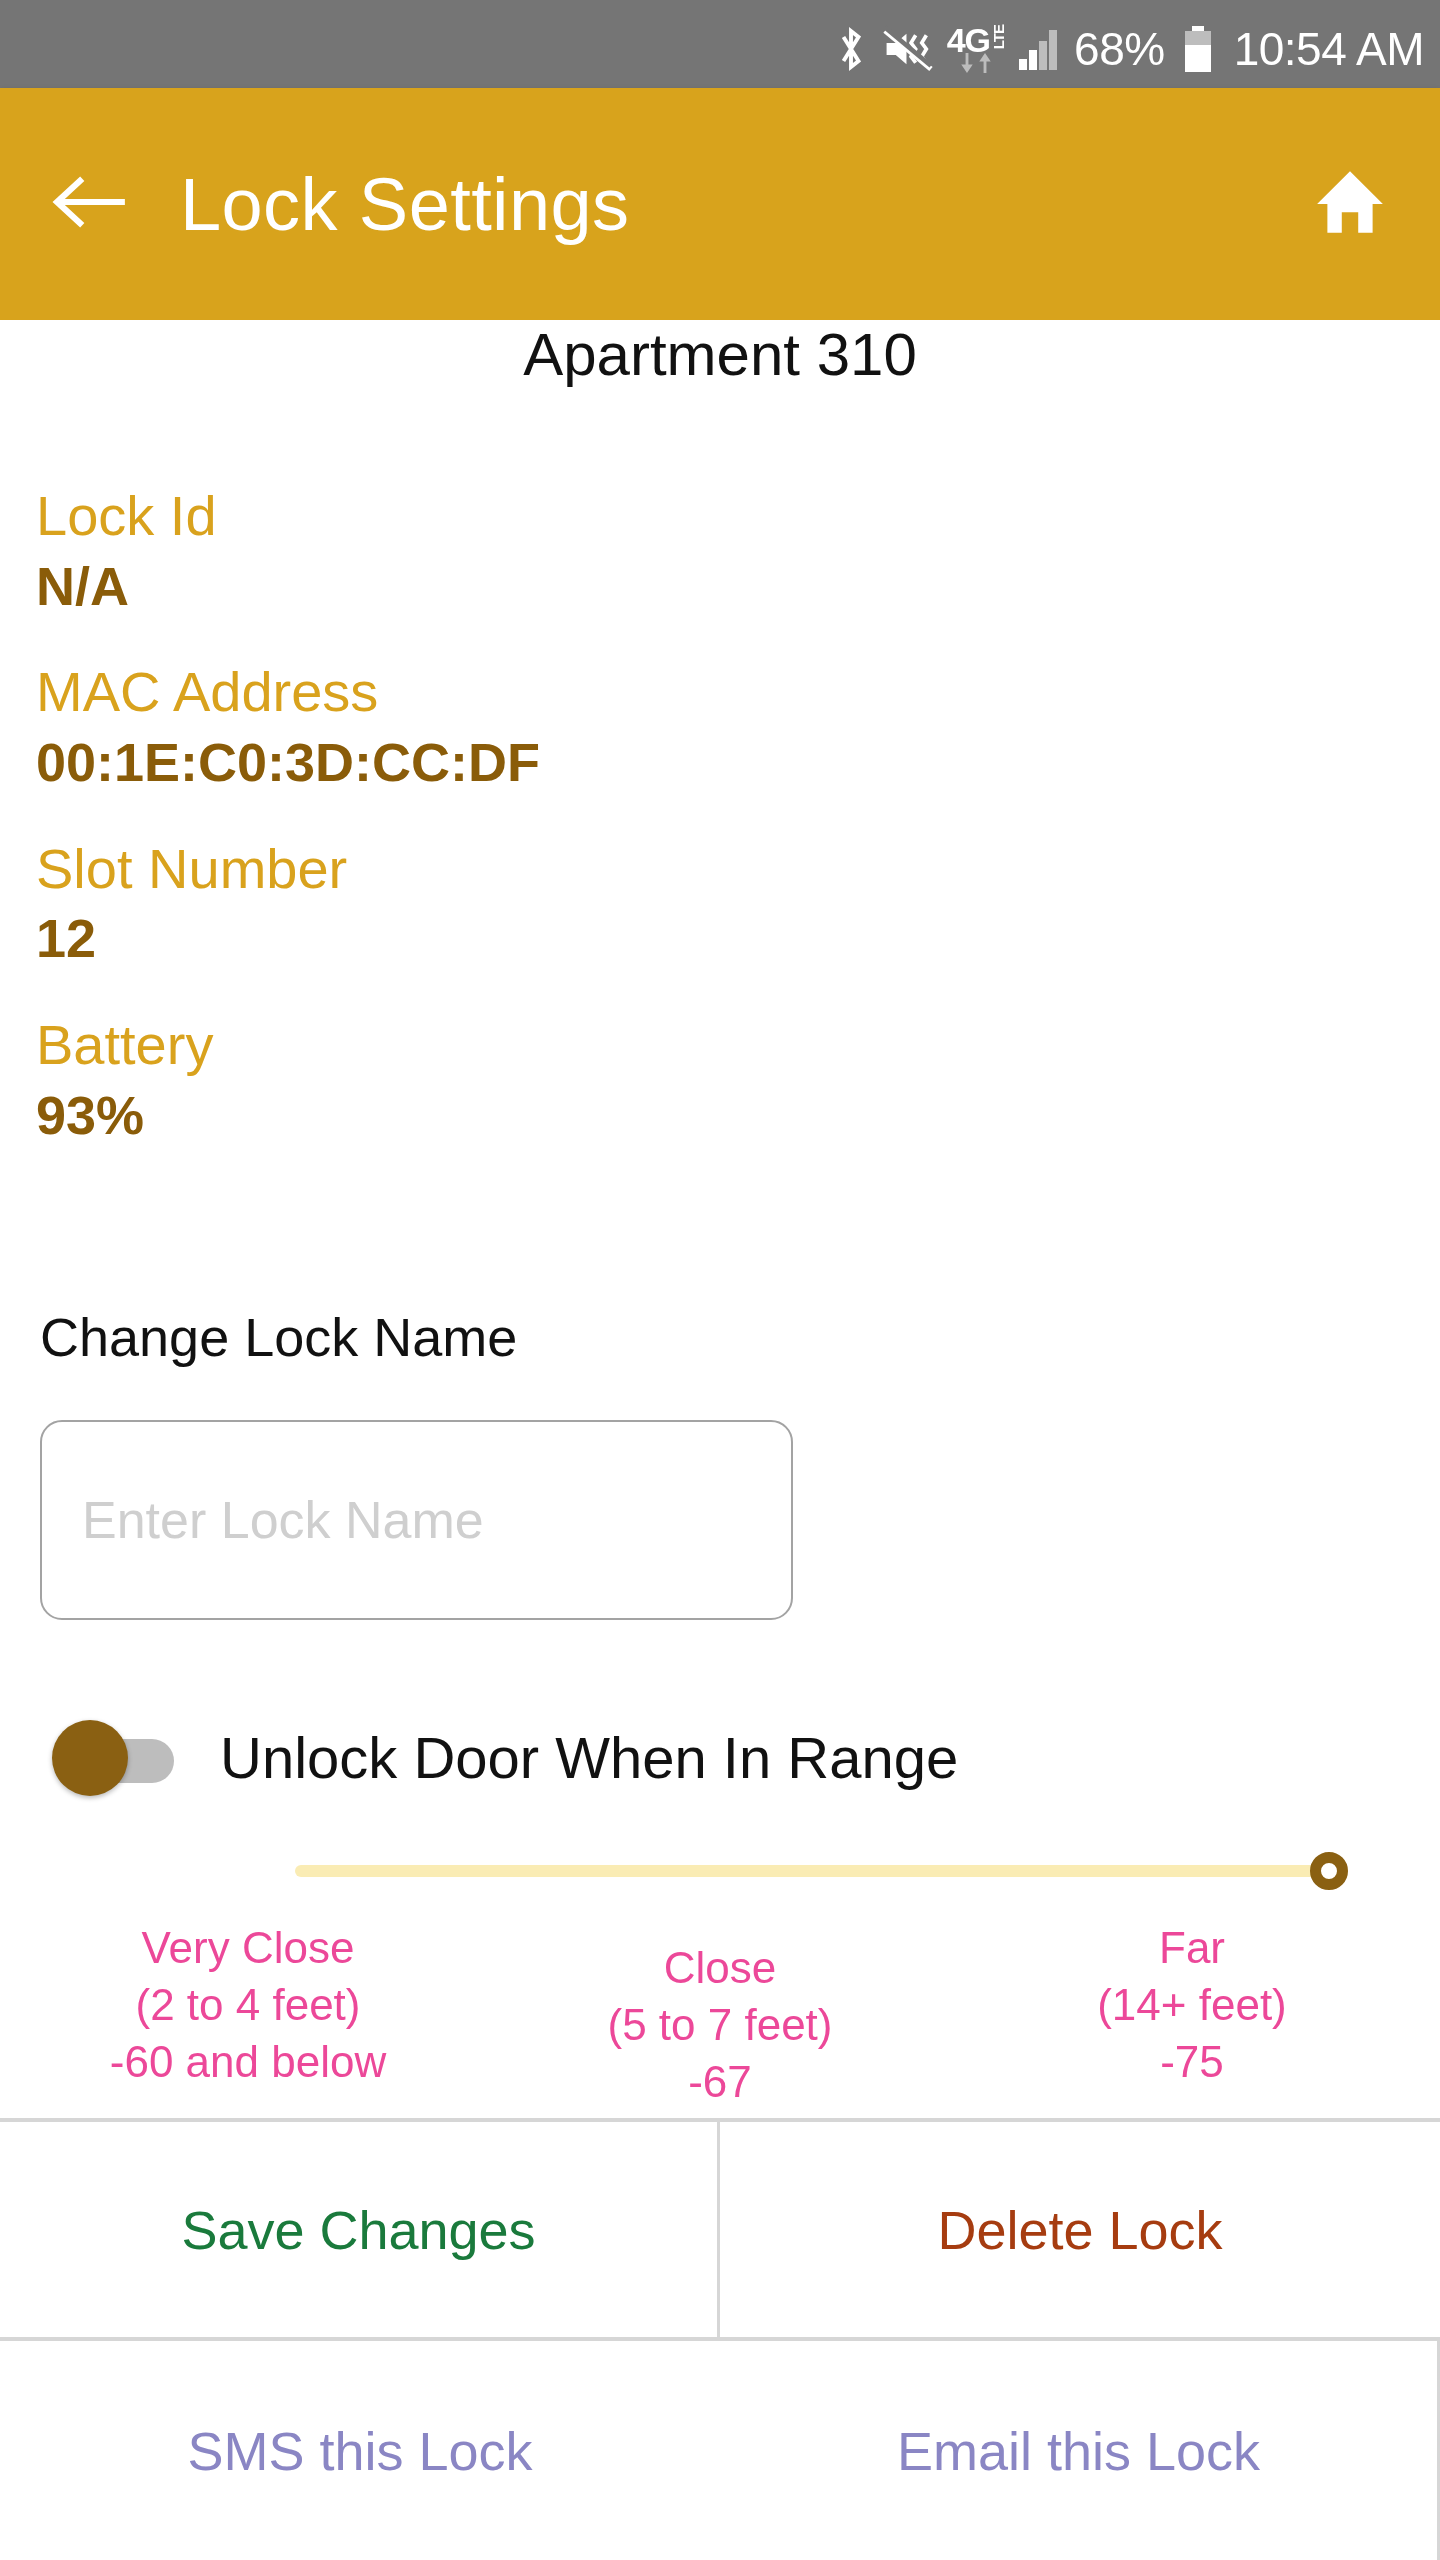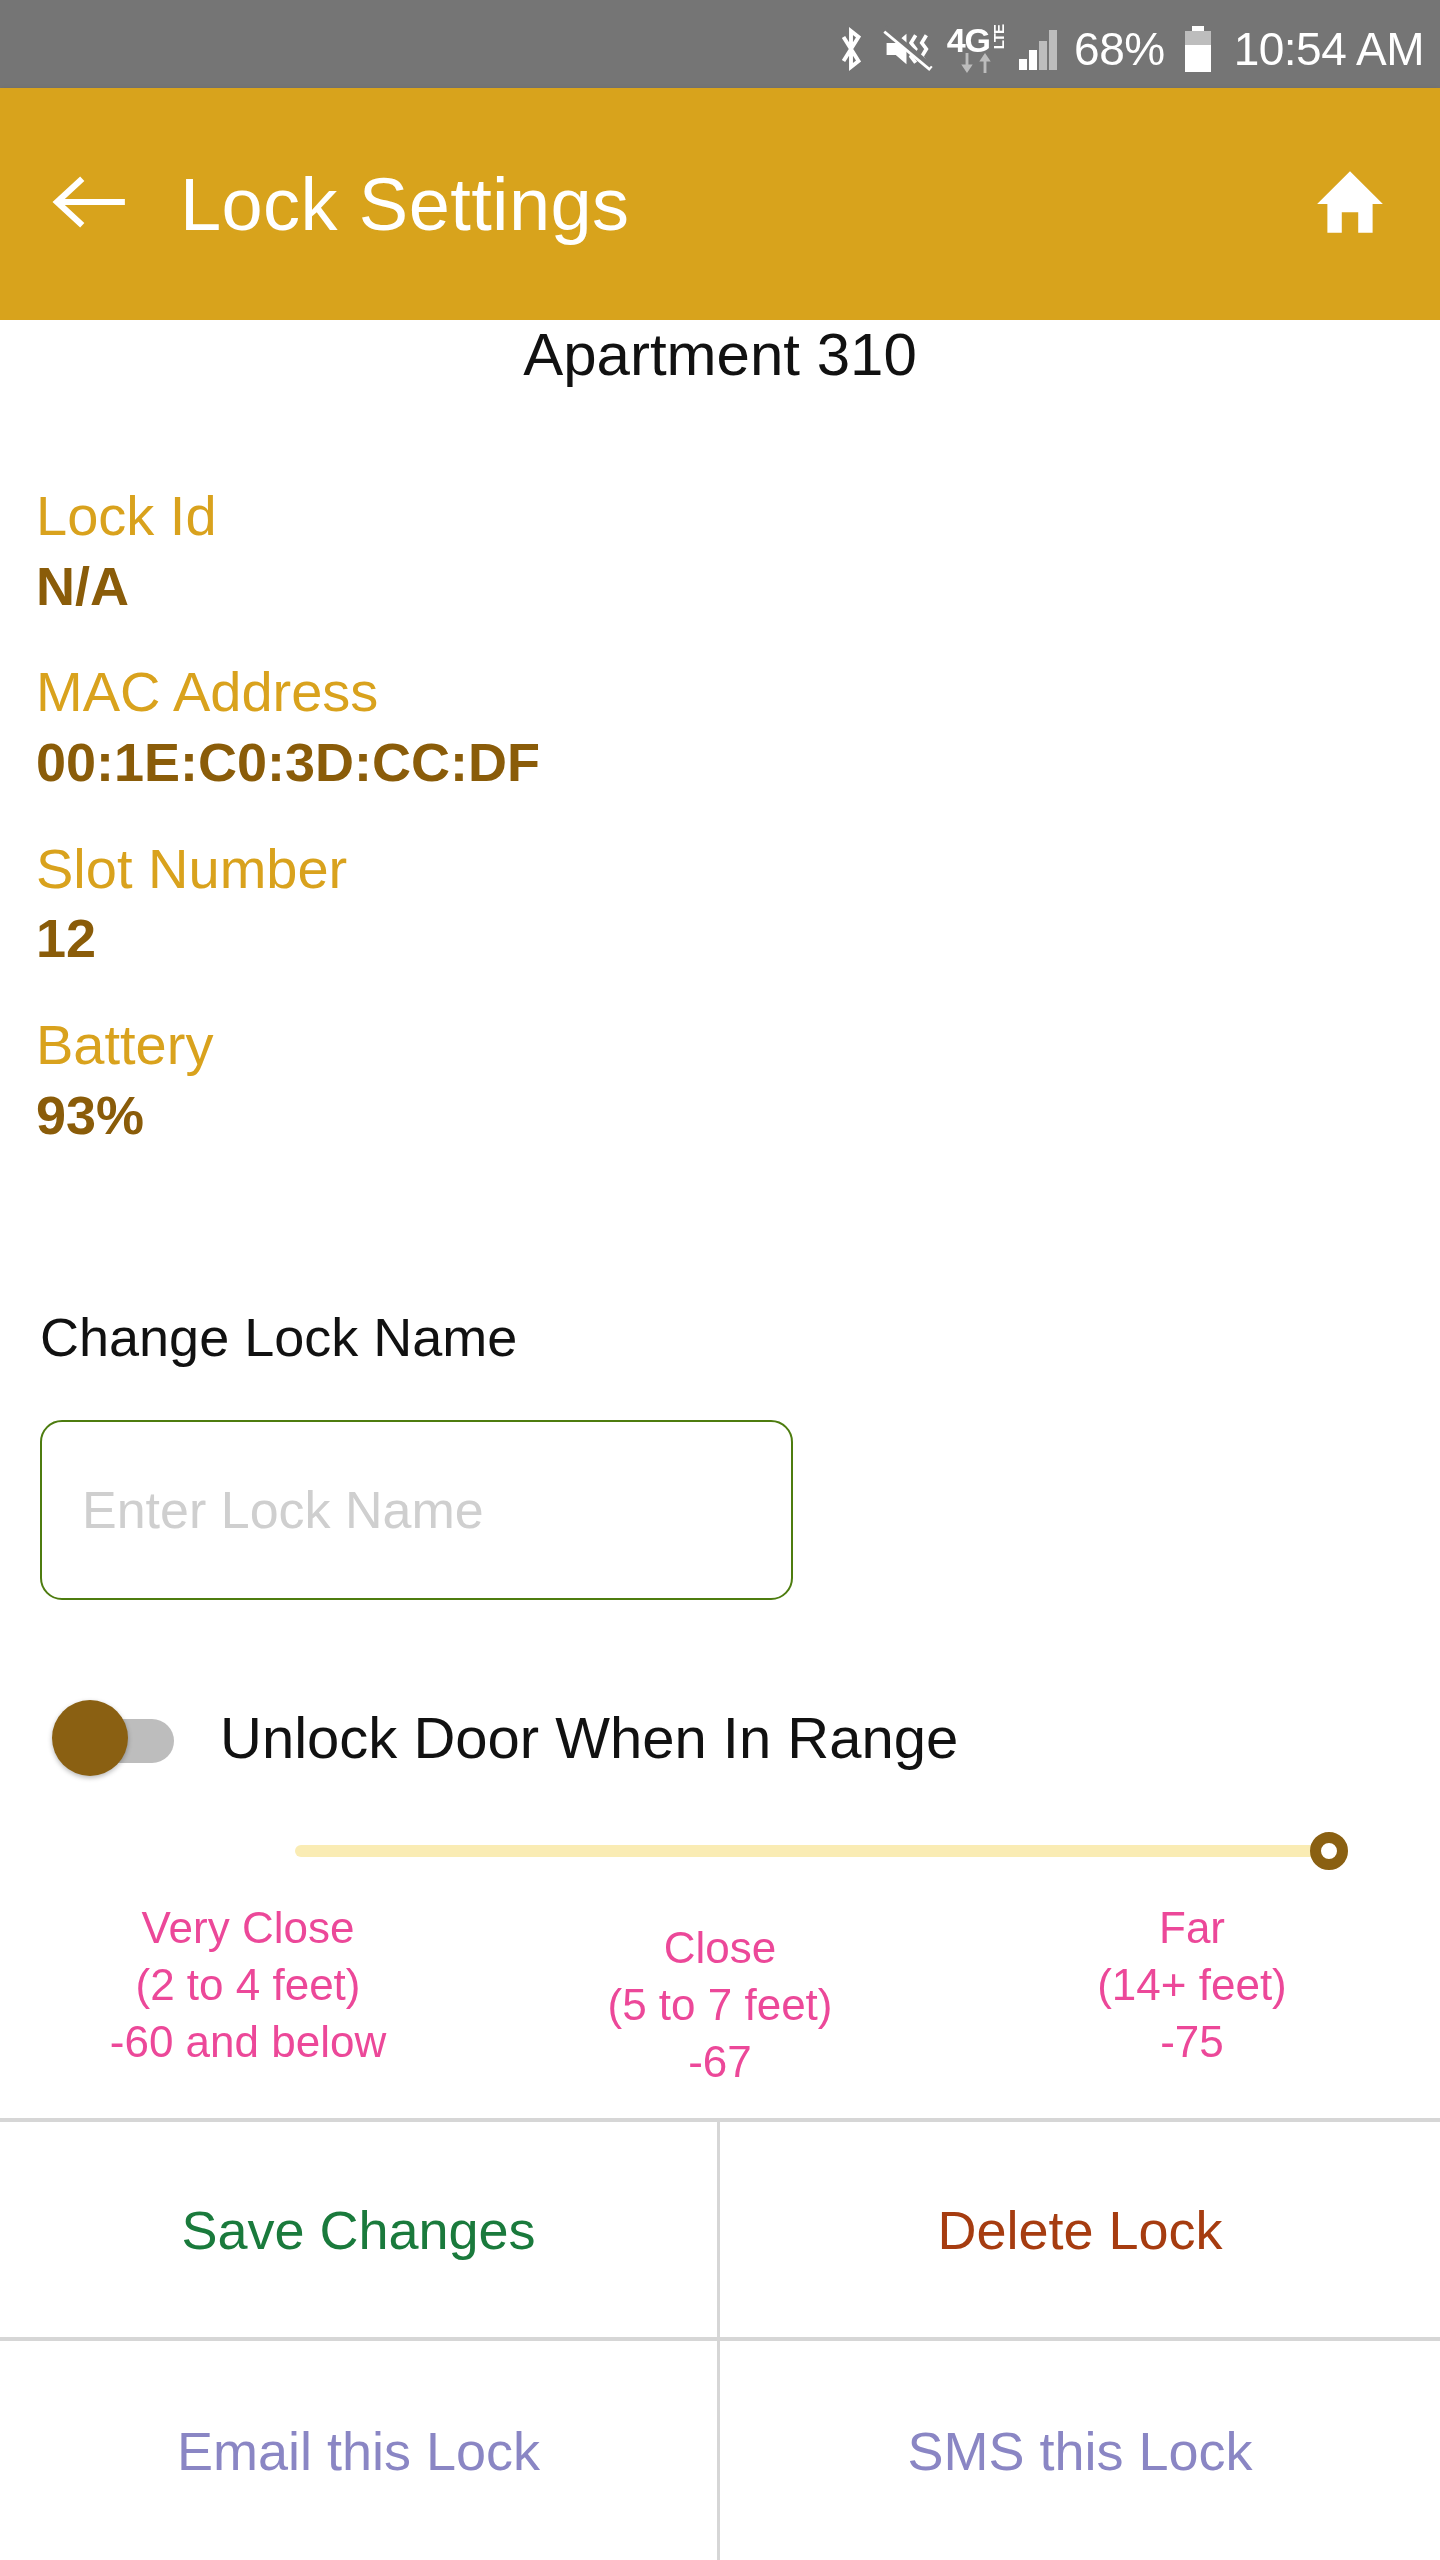--- a/index.html
+++ b/index.html
@@ -103,21 +103,21 @@
     color:#8a5c09; font-size:54px; font-weight:700; line-height:1.14;
     margin-top:8px;
   }
 
   .change-name-head{
     color:#111111; font-size:54px; font-weight:400;
     padding:116px 0 0 40px;
   }
   .name-input{
     margin:52px 56px 0 40px;
-    height:180px; border:2px solid #4d7c0f; border-radius:22px;
+    height:200px; border:2px solid #a3a3a3; border-radius:22px;
     background:#ffffff;
     display:flex; align-items:center; padding:0 40px;
     font-size:52px; color:#cfcfcf;
     font-family:"Liberation Sans", sans-serif;
     outline:none;
   }
   .name-input::placeholder{ color:#cfcfcf; }
 
   
   .toggle-row{
@@ -325,17 +325,17 @@
         <div class="range-line">(14+ feet)</div>
         <div class="range-line">-75</div>
       </div>
     </div>
 
   </div>
 
   <div class="btn-grid">
     <div class="grid-btn r0c0 c-save">Save Changes</div>
     <div class="grid-btn r0c1 c-delete">Delete Lock</div>
+    <div class="grid-btn r1c1 c-link">SMS this Lock</div>
     <div class="grid-btn r1c0 c-link">Email this Lock</div>
-    <div class="grid-btn r1c1 c-link">SMS this Lock</div>
   </div>
 
 </div>
 
 </body></html>

